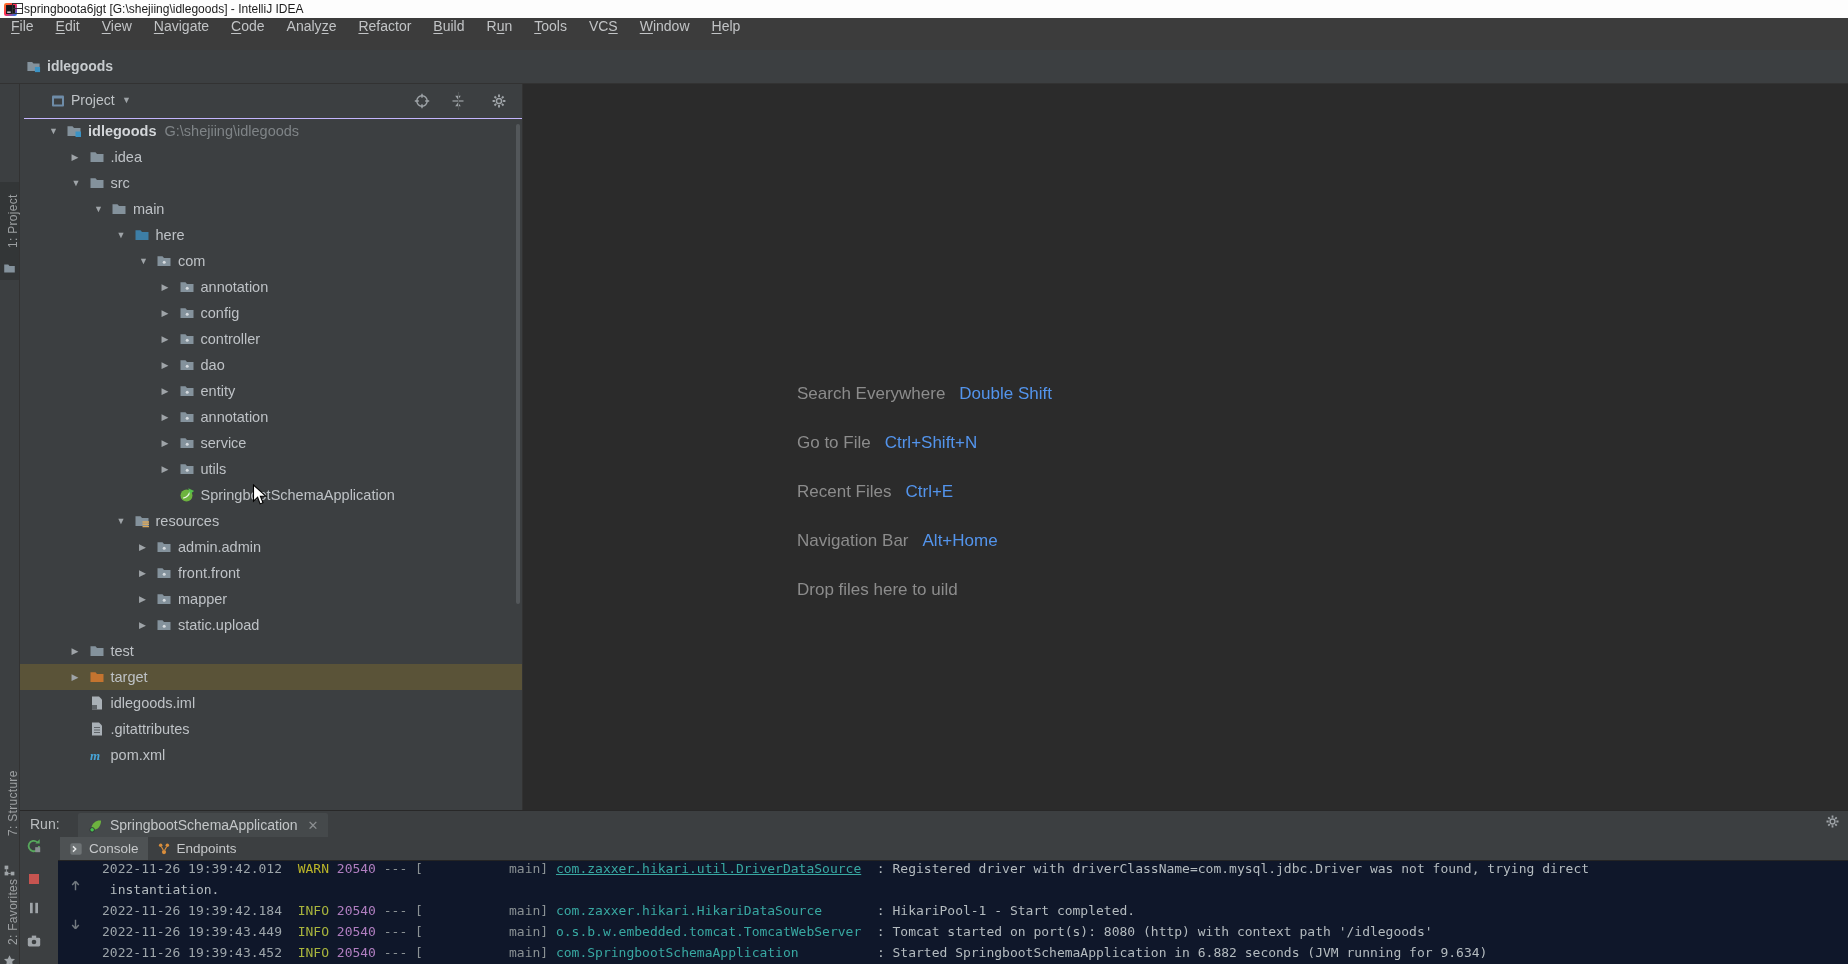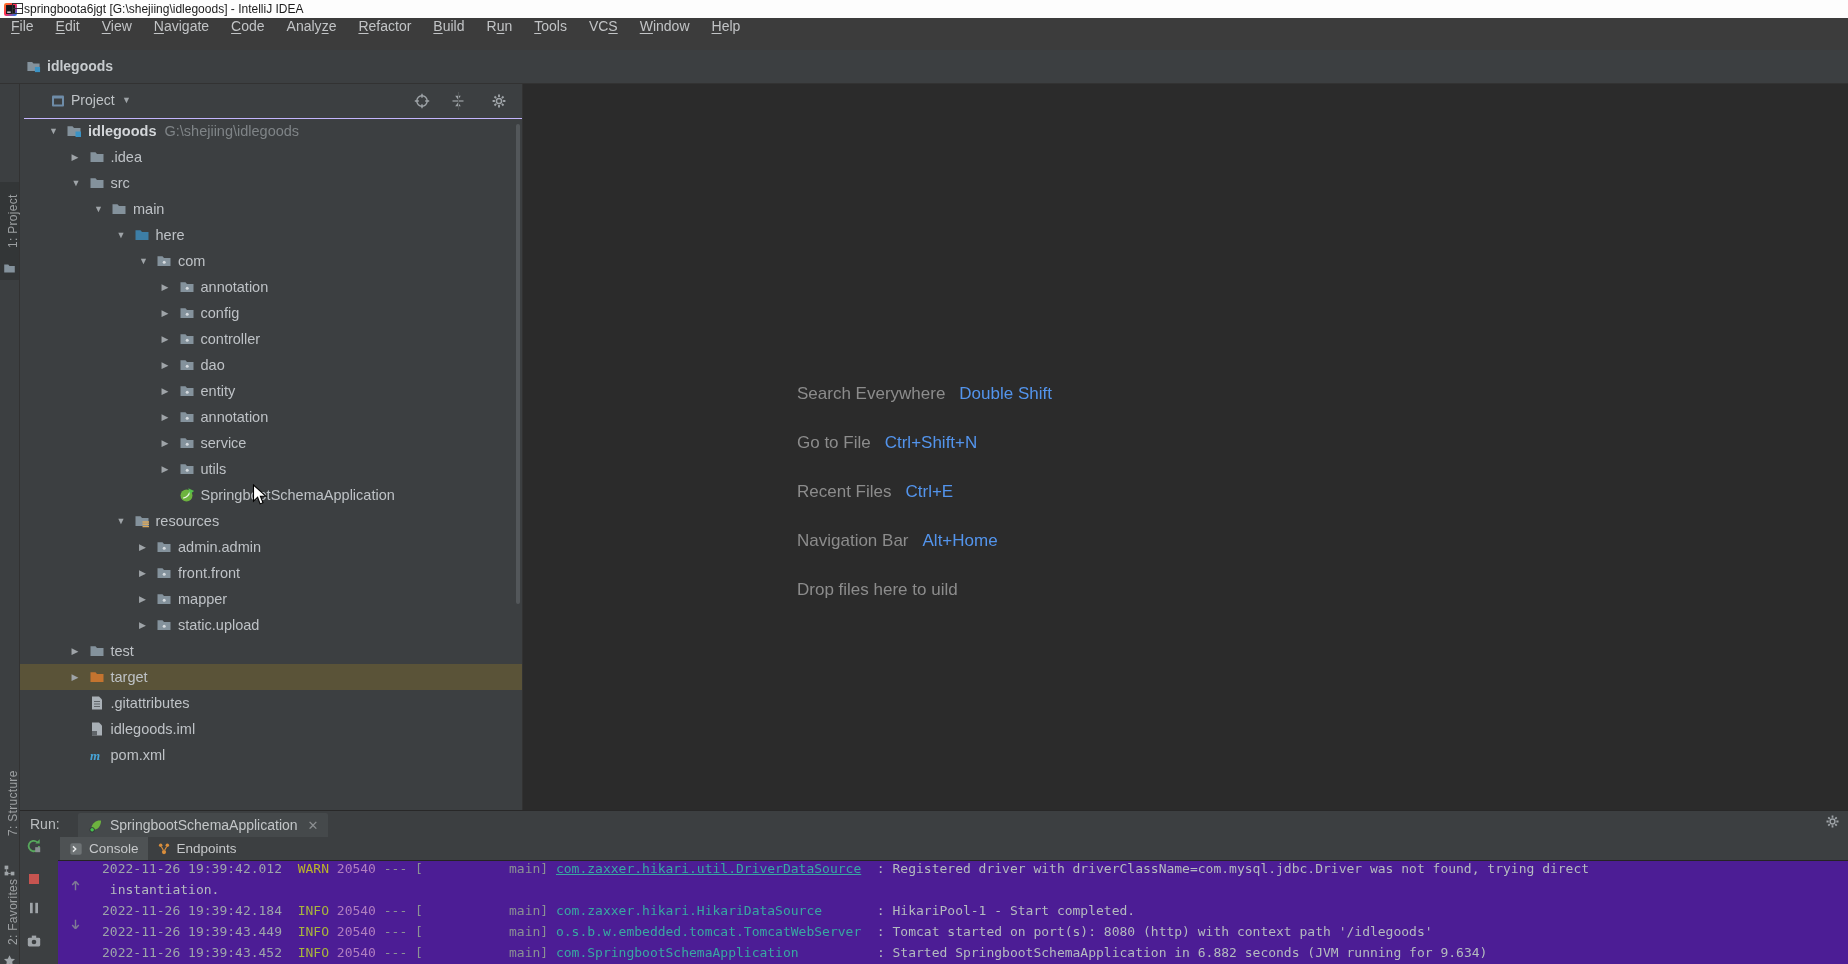--- a/index.html
+++ b/index.html
@@ -69,21 +69,21 @@
   .run-tab{position:absolute;left:58px;top:2px;height:24px;background:#45494B;display:flex;align-items:center;padding:0 10px;border-radius:2px 2px 0 0}
   .run-tab .leaf{width:15px;height:15px;margin-right:7px}
   .run-tab .t{font-size:14px;color:#C3C6C8}
   .run-tab .x{margin-left:10px;color:#8C8F91;font-size:13px}
   .rp-gear{position:absolute;left:1805px;top:3px;width:15px;height:15px}
   .tabstrip{position:absolute;left:38px;top:26px;right:0;height:23px;display:flex;align-items:stretch;padding-left:2px}
   .ctab{display:flex;align-items:center;padding:0 9px;font-size:13.5px;color:#C6C8CA}
   .ctab.active{background:#4E5254}
   .ctab .cic{width:14px;height:14px;margin-right:6px}
   .rp-toolcol .ticn{position:absolute;left:6px;width:16px;height:16px}
-  .console{position:absolute;left:38px;top:49px;right:0;bottom:0;background:#4c1d95;border-top:1px solid #242424;overflow:hidden}
+  .console{position:absolute;left:38px;top:49px;right:0;bottom:0;background:#0f172a;border-top:1px solid #242424;overflow:hidden}
   .gut{position:absolute;left:10px;width:15px;height:15px;opacity:.8}
   .log{position:absolute;left:44px;top:-3px;right:0;font-family:"DejaVu Sans Mono",monospace;font-size:13px;line-height:21px;white-space:pre;color:#B4BBBF}
   .ts{color:#9DA5AA}.lv-warn{color:#BBB529}.lv-info{color:#A9B53D}.pid{color:#B07EC0}
   .meta{color:#8A9194}.logger{color:#38A8A2}.lgr-link{text-decoration:underline}.msg{color:#B4BBBF}
 
   .cursor{left:252px;top:484px;width:16px;height:22px;z-index:60;pointer-events:none}
 </style>
 </head>
 <body>
 
@@ -472,36 +472,36 @@
             <path fill="#C4742F" d="M1.5 3.2h5l1.5 1.7h6.5v8H1.5z"></path>
           </svg>
         </span>
         <span class="tlabel">target</span>
       </div>
       <div class="tree-row" style="padding-left: 51.5px;">
         <span class="chev"></span>
         <span class="icon ticon">
           <svg viewBox="0 0 16 16">
             <path fill="#A9B0B6" d="M3 1.5h7l3 3v10H3z"></path>
+            <rect x="3" y="10" width="5" height="4.5" fill="#5E6367"></rect>
+          </svg>
+        </span>
+        <span class="tlabel">idlegoods.iml</span>
+      </div>
+      <div class="tree-row" style="padding-left: 51.5px;">
+        <span class="chev"></span>
+        <span class="icon ticon">
+          <svg viewBox="0 0 16 16">
+            <path fill="#A9B0B6" d="M3 1.5h7l3 3v10H3z"></path>
             <g stroke="#5E6367" stroke-width="1.1" fill="none">
               <path d="M5 6.5h6M5 9h6M5 11.5h6"></path>
             </g>
           </svg>
         </span>
         <span class="tlabel">.gitattributes</span>
-      </div>
-      <div class="tree-row" style="padding-left: 51.5px;">
-        <span class="chev"></span>
-        <span class="icon ticon">
-          <svg viewBox="0 0 16 16">
-            <path fill="#A9B0B6" d="M3 1.5h7l3 3v10H3z"></path>
-            <rect x="3" y="10" width="5" height="4.5" fill="#5E6367"></rect>
-          </svg>
-        </span>
-        <span class="tlabel">idlegoods.iml</span>
       </div>
       <div class="tree-row" style="padding-left: 51.5px;">
         <span class="chev"></span>
         <span class="icon ticon">
           <svg viewBox="0 0 16 16">
             <text x="1" y="12.5" font-family="Liberation Serif,serif" font-style="italic" font-weight="bold" font-size="13" fill="#47A5D8">m</text>
           </svg>
         </span>
         <span class="tlabel">pom.xml</span>
       </div>

